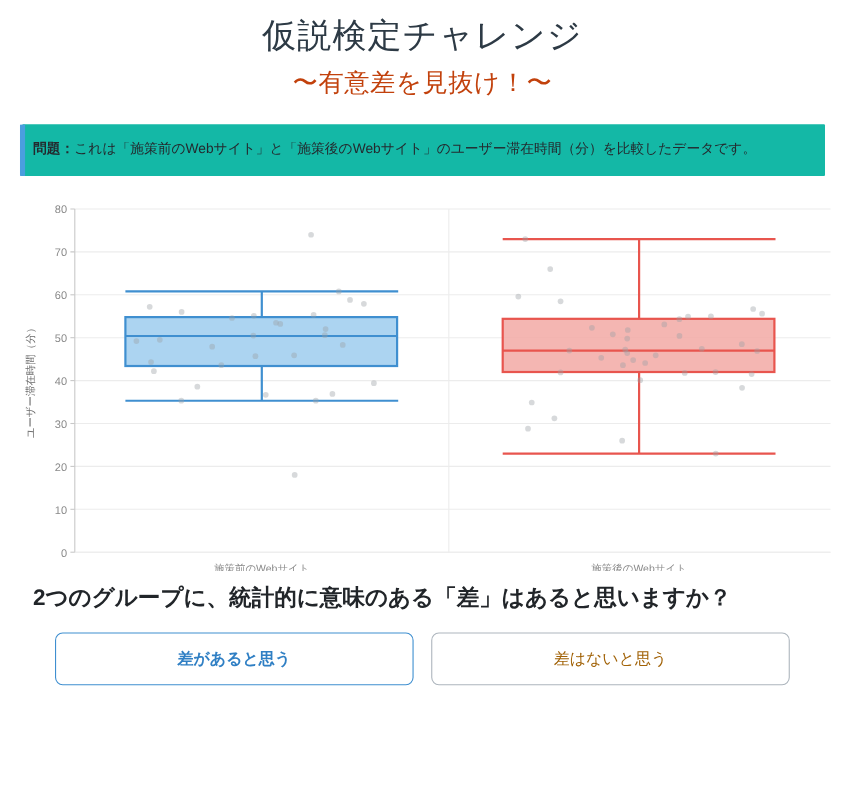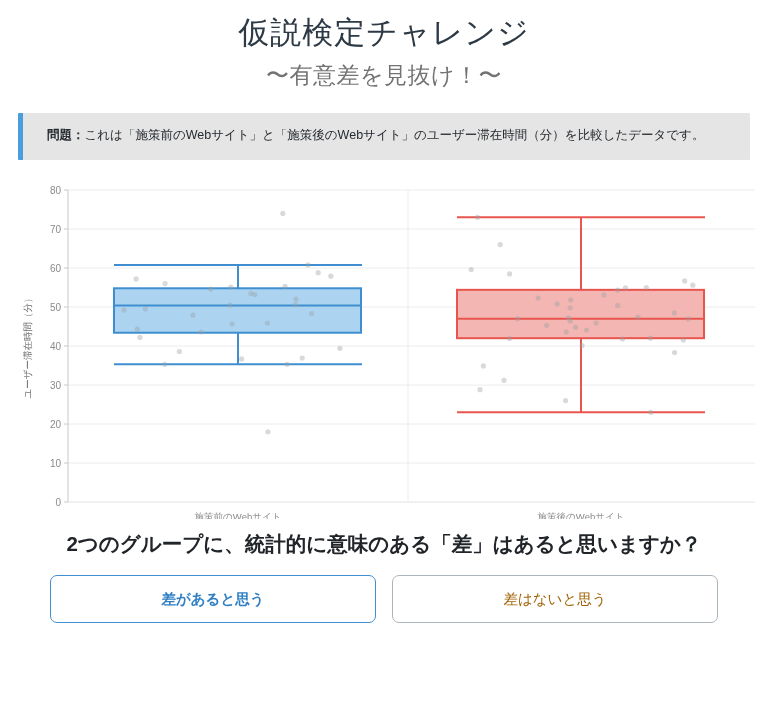--- a/index.html
+++ b/index.html
@@ -13,51 +13,50 @@
   }
   .page { width: 768px; height: 624px; position: relative; }
 
   
   .header { padding-top: 14px; text-align: center; }
   .title {
     font-size: 31px; font-weight: 400; color: #2d3a45;
     letter-spacing: 1px; line-height: 1.25; margin: 0;
   }
   .subtitle {
-    font-size: 23px; font-weight: 400; color: #737373;
+    font-size: 23px; font-weight: 400; color: #c2410c;
     letter-spacing: 0.5px; line-height: 1.3; margin: 8px 0 0 0;
   }
 
   
   .callout {
     margin: 22px 18px 0 18px;
-    background: #e5e5e5;
+    background: #14b8a6;
     border-left: 5px solid #4a9ede;
-    padding: 12px 16px 13px 24px;
+    padding: 12px 16px 13px 7px;
     font-size: 12.5px;
     line-height: 1.75;
     color: #24292e;
     border-radius: 1px;
   }
   .callout b { font-weight: 700; }
 
   
   .chart-card {
     margin: 14px 0 0 0;
     position: relative;
     width: 768px;
     height: 345px;
     background: #ffffff;
   }
   .plot-svg { display: block; }
 
   
   .question {
     margin: 10px 30px 0 30px;
-    text-align: center;
     font-size: 20.5px;
     font-weight: 700;
     line-height: 1.45;
     color: #212529;
   }
 
   
   .btn-row {
     display: flex;
     justify-content: center;

